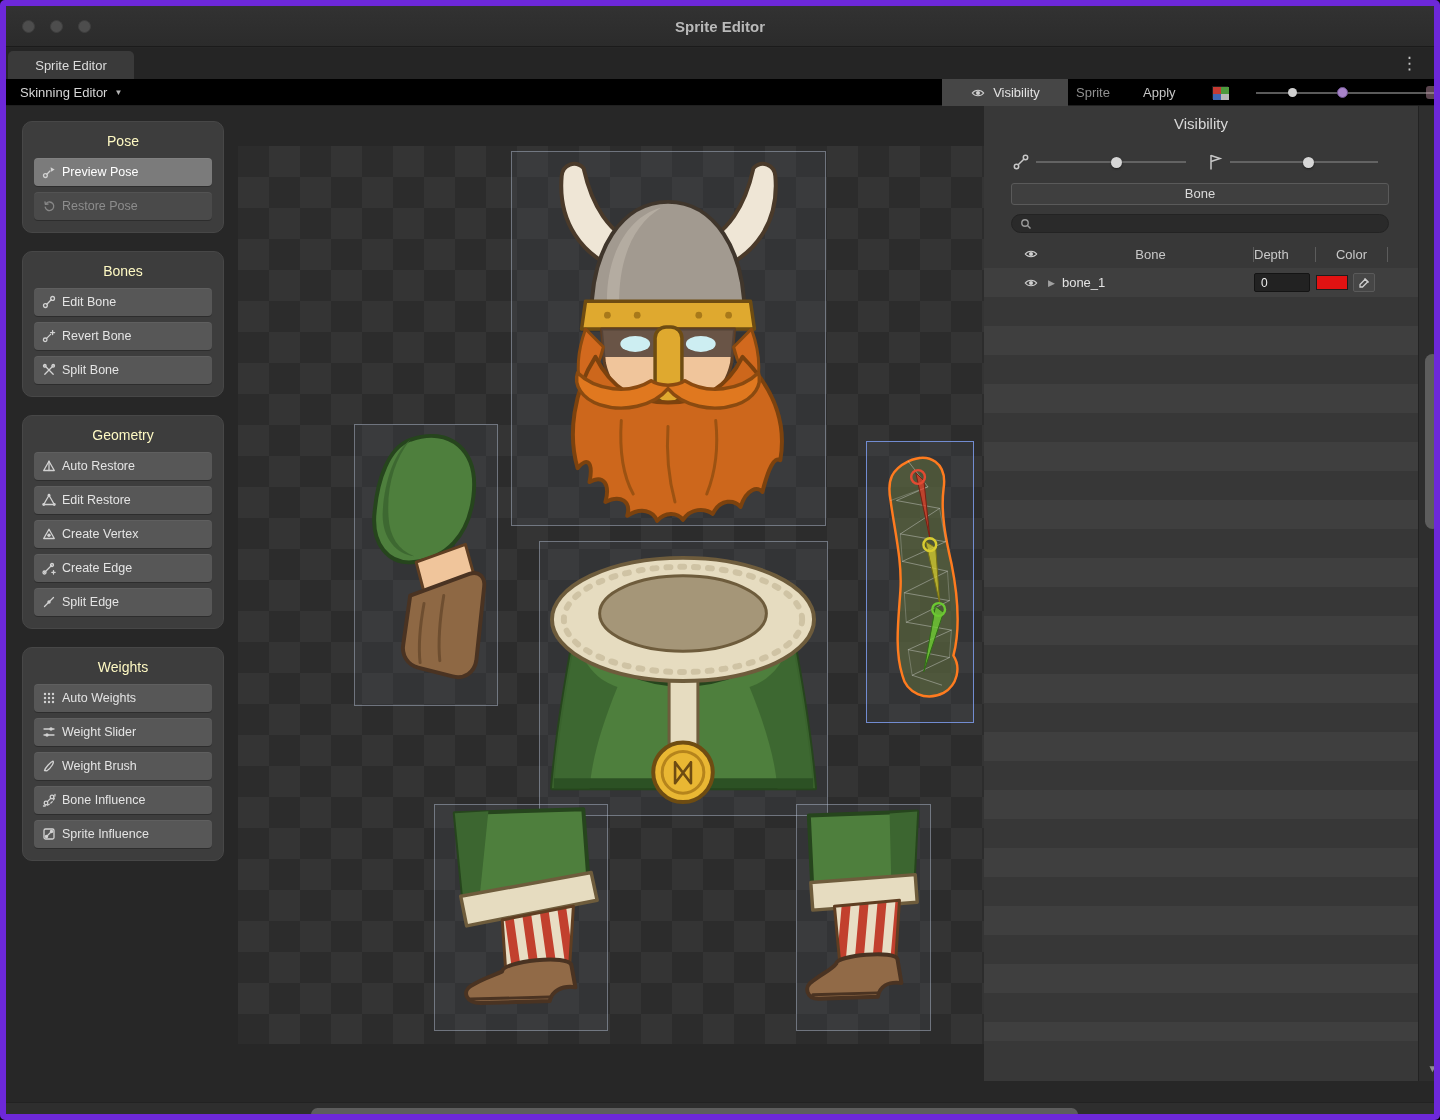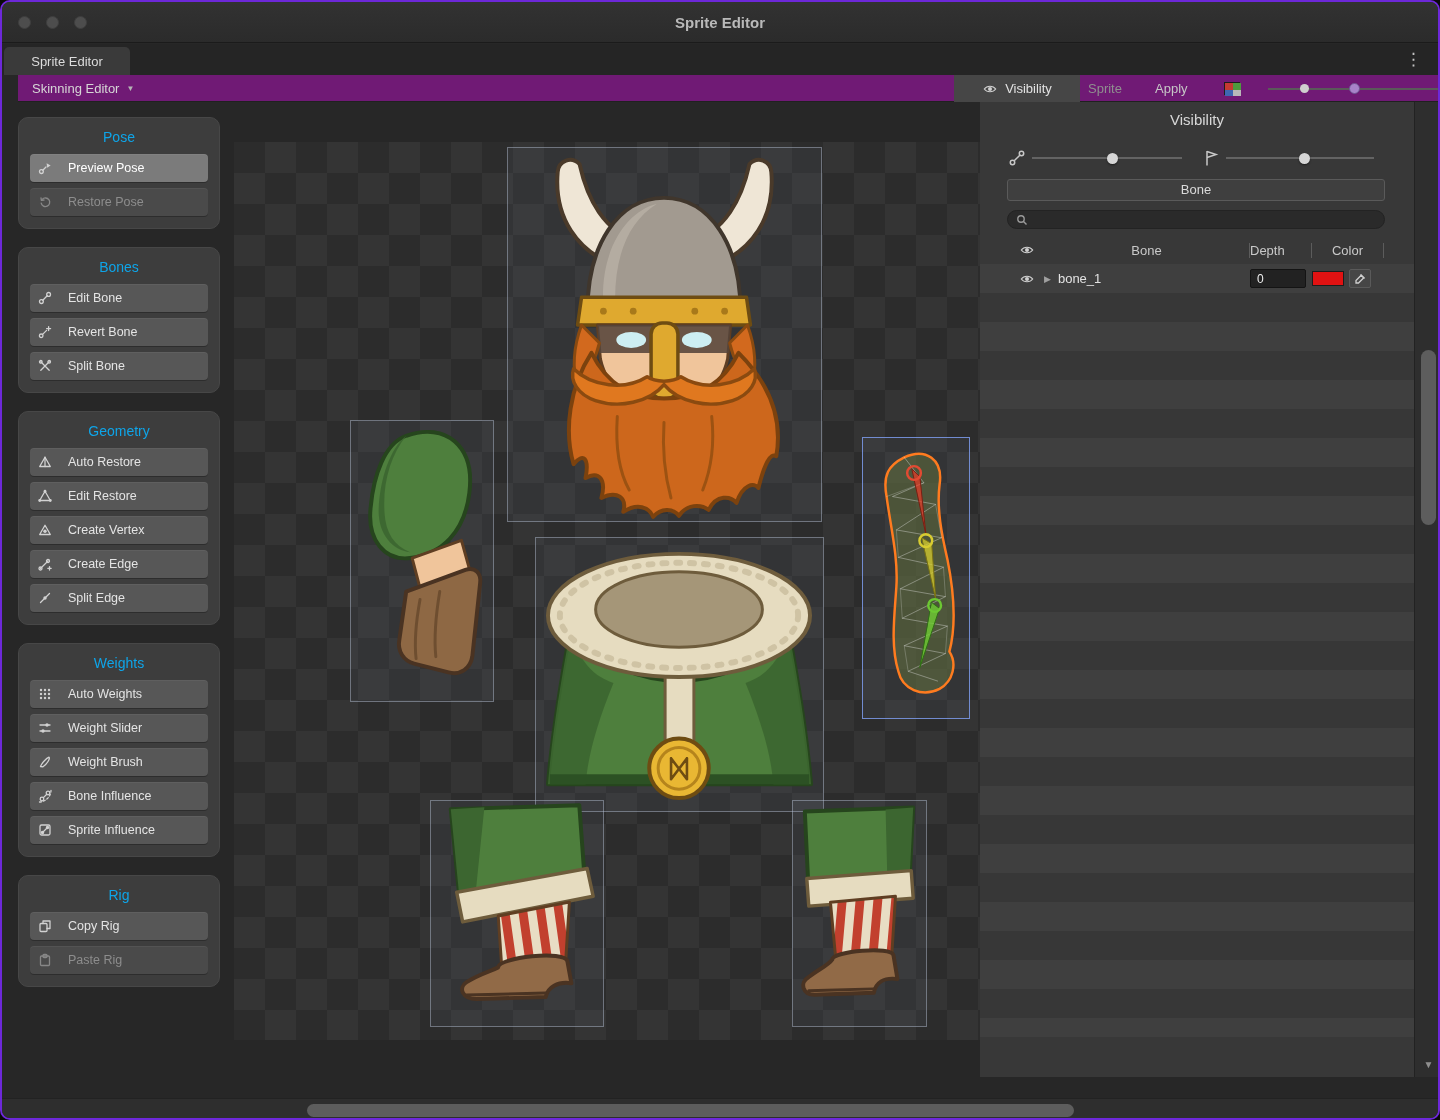--- a/index.html
+++ b/index.html
@@ -1,50 +1,50 @@
 <!DOCTYPE html>
 <html><head>
 <meta charset="utf-8">
 <style>
   *{box-sizing:border-box;margin:0;padding:0}
   html,body{width:1440px;height:1120px;background:#0a0a0a;font-family:"Liberation Sans",sans-serif;color:#ddd;overflow:hidden}
-  .window{position:relative;width:1440px;height:1120px;background:#272727;border-radius:10px;overflow:hidden;border:2px solid #6d28d9}
+  .window{position:relative;width:1440px;height:1120px;background:#272727;border-radius:5px;overflow:hidden;border:6px solid #6d28d9}
 
   
   .titlebar{position:absolute;left:0;top:0;right:0;height:41px;background:linear-gradient(#323232,#2b2b2b);border-bottom:1px solid #1b1b1b}
   .traffic{position:absolute;left:16px;top:14px;display:flex;gap:15px}
   .tl{width:13px;height:13px;border-radius:50%;background:#4d4d4d;border:1px solid #3f3f3f}
   .wtitle{position:absolute;left:0;right:0;top:0;height:41px;line-height:41px;text-align:center;font-size:15px;font-weight:700;color:#b9b9b9}
 
   
   .tabbar{position:absolute;left:0;top:42px;right:0;height:31px;background:#252525}
   .tab{position:absolute;left:2px;top:3px;width:126px;height:28px;background:#3a3a3a;border-radius:5px 5px 0 0;font-size:13px;color:#dcdcdc;display:flex;align-items:center;justify-content:center}
   .kebab{position:absolute;right:16px;top:5px;font-size:17px;color:#c2c2c2;cursor:default}
 
   
-  .toolbar{position:absolute;left:16px;top:73px;right:0;height:27px;background:#701a75;border-bottom:1px solid #202020}
+  .toolbar{position:absolute;left:0;top:73px;right:0;height:27px;background:#000000;border-bottom:1px solid #202020}
   .mode-dd{position:absolute;left:6px;top:0;height:27px;display:flex;align-items:center;gap:7px;font-size:13px;color:#d6d6d6;padding:0 8px}
   .caret{font-size:8px;color:#b5b5b5}
   .vis-btn{position:absolute;left:936px;top:0;height:27px;width:126px;background:#464646;display:flex;align-items:center;justify-content:center;gap:7px;font-size:13px;color:#e2e2e2}
   .tb-lbl{position:absolute;top:0;height:27px;line-height:27px;font-size:13px}
   .tb-revert{left:1070px;color:#8f8f8f}
   .tb-apply{left:1137px;color:#c6c6c6}
   .rgb-icon{position:absolute;left:1206px;top:7px;width:16px;height:13px;display:grid;grid-template-columns:8px 8px;grid-template-rows:6.5px 6.5px;border:1px solid #1d1d1d}
   .rgb-icon span{display:block}
   .zoomtrack{position:absolute;left:1250px;top:13px;width:180px;height:2px;background:#5a5a5a}
   .zknob{position:absolute;top:-4px;width:9px;height:9px;border-radius:50%}
   .zknob.white{left:18%;background:#cfcfcf}
   .zknob.purple{left:45%;width:11px;height:11px;top:-5px;background:#a883c9;border:1px solid #6e5590}
   .faded-icon{position:absolute;left:1420px;top:7px;width:13px;height:13px;border-radius:3px;background:#c79aae;opacity:.45}
 
   
   .tools{position:absolute;left:16px;top:115px;width:202px}
   .group{background:#3d3d3d;border:1px solid #474747;border-radius:10px;padding:8px 11px 12px;margin-bottom:18px}
-  .group h3{font-size:14px;font-weight:400;color:#0ea5e9;text-align:center;margin:3px 0 9px}
-  .tbtn{height:28px;border-radius:4px;background:#575757;display:flex;align-items:center;gap:16px;padding:0 8px;font-size:12.5px;color:#e4e4e4;margin-top:6px;box-shadow:0 1px 0 rgba(0,0,0,.25),inset 0 1px 0 rgba(255,255,255,.05);cursor:default}
+  .group h3{font-size:14px;font-weight:400;color:#fef9c3;text-align:center;margin:3px 0 9px}
+  .tbtn{height:28px;border-radius:4px;background:#575757;display:flex;align-items:center;gap:6px;padding:0 8px;font-size:12.5px;color:#e4e4e4;margin-top:6px;box-shadow:0 1px 0 rgba(0,0,0,.25),inset 0 1px 0 rgba(255,255,255,.05);cursor:default}
   .tbtn.active{background:#7b7b7b;color:#fff}
   .tbtn.disabled{background:#4a4a4a;color:#8d8d8d}
   .tbtn.disabled .icn{opacity:.45}
   .icn{width:14px;height:14px;flex:0 0 14px;stroke:#d2d2d2;fill:none;stroke-width:1.3;stroke-linecap:round;stroke-linejoin:round}
   .icn .f{fill:#d2d2d2;stroke:none}
   .eyeicn{width:16px;height:14px;stroke:#cfcfcf;fill:none;stroke-width:1.4}
   .eyeicn .f{fill:#cfcfcf;stroke:none}
 
   
   .canvas{position:absolute;left:232px;top:140px;width:746px;height:898px;background-color:#2c2c2c;
@@ -276,37 +276,20 @@
         <svg class="icn" viewBox="0 0 14 14">
             <rect x="2" y="2" width="10" height="10" rx="1.5"></rect>
             <path d="M4.5 9.5 9.5 4.5"></path>
             <circle cx="4.5" cy="9.5" r="1.1"></circle>
             <circle cx="9.5" cy="4.5" r="1.1"></circle>
           </svg>
         <span>Sprite Influence</span>
       </div>
     </section>
 
-    <section class="group">
-      <h3>Rig</h3>
-      <div class="tbtn">
-        <svg class="icn" viewBox="0 0 14 14">
-            <rect x="2" y="4.5" width="7" height="8" rx="1"></rect>
-            <path d="M5 4.5 V2 H12 V9.5 H9"></path>
-          </svg>
-        <span>Copy Rig</span>
-      </div>
-      <div class="tbtn disabled">
-        <svg class="icn" viewBox="0 0 14 14">
-            <rect x="2.5" y="3" width="9" height="9.5" rx="1"></rect>
-            <rect x="5" y="1.5" width="4" height="3" rx="1"></rect>
-          </svg>
-        <span>Paste Rig</span>
-      </div>
-    </section>
   </aside>
 
   <div class="canvas">
 
     <div class="cell" style="left:273px;top:5px;width:315px;height:375px">
       <svg class="art" viewBox="0 0 315 375">
         <path d="M108,118 C70,104 46,70 50,24 C51,12 64,8 72,16 C80,52 96,82 132,96 Z" fill="#efe6d6" stroke="#4a3a2a" stroke-width="4"></path>
         <path d="M207,118 C245,104 269,70 265,24 C264,12 251,8 243,16 C235,52 219,82 183,96 Z" fill="#efe6d6" stroke="#4a3a2a" stroke-width="4"></path>
         <path d="M80,172 C78,96 112,50 157,50 C202,50 236,96 234,172 Z" fill="#a29a90" stroke="#40362c" stroke-width="4"></path>
         <path d="M96,160 C92,104 118,64 150,56 C120,74 106,112 108,160 Z" fill="#bcb4a8" opacity="0.7"></path>

